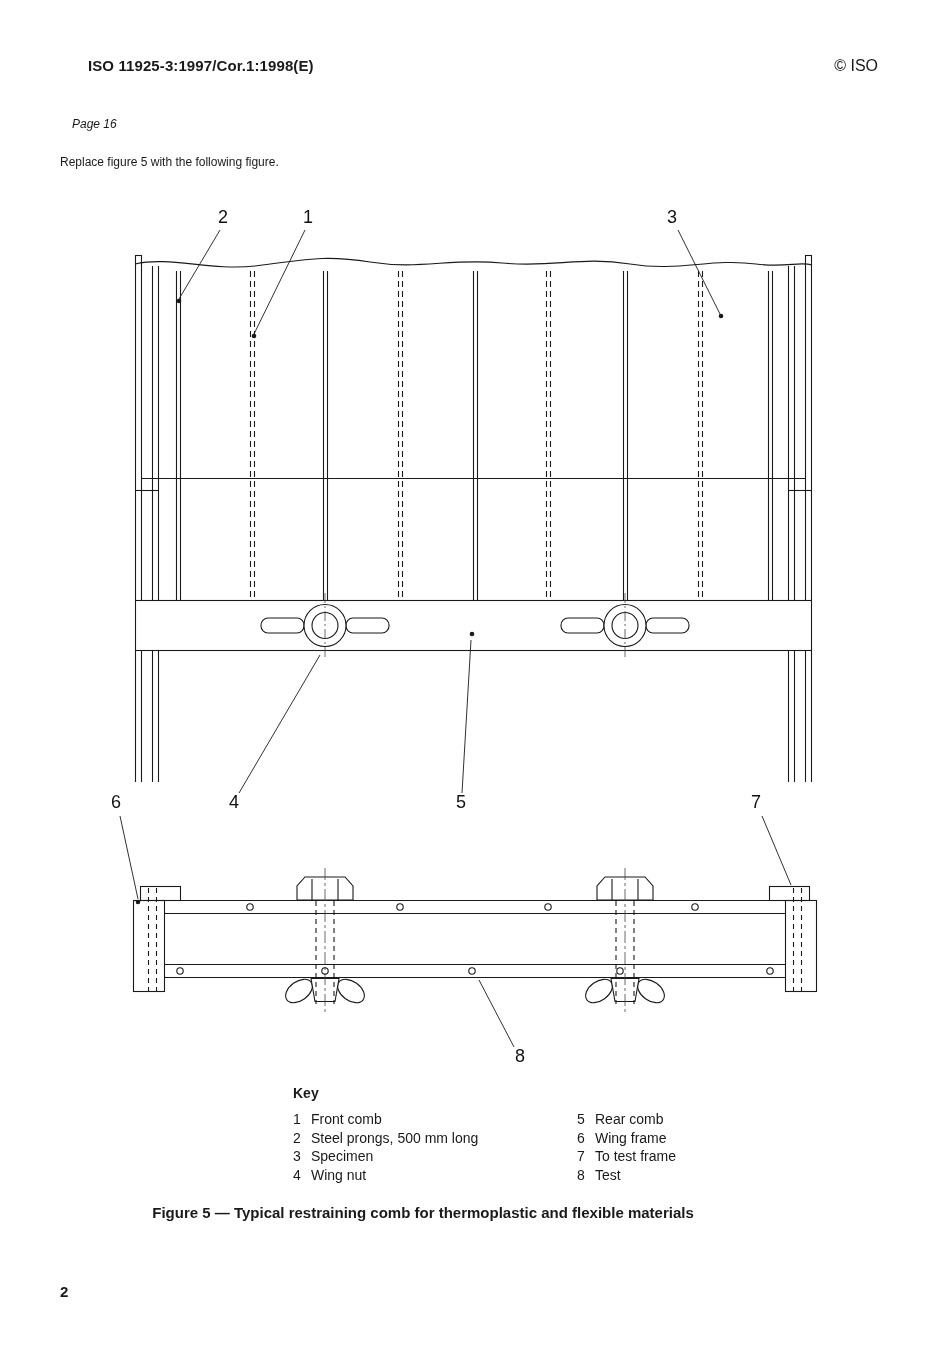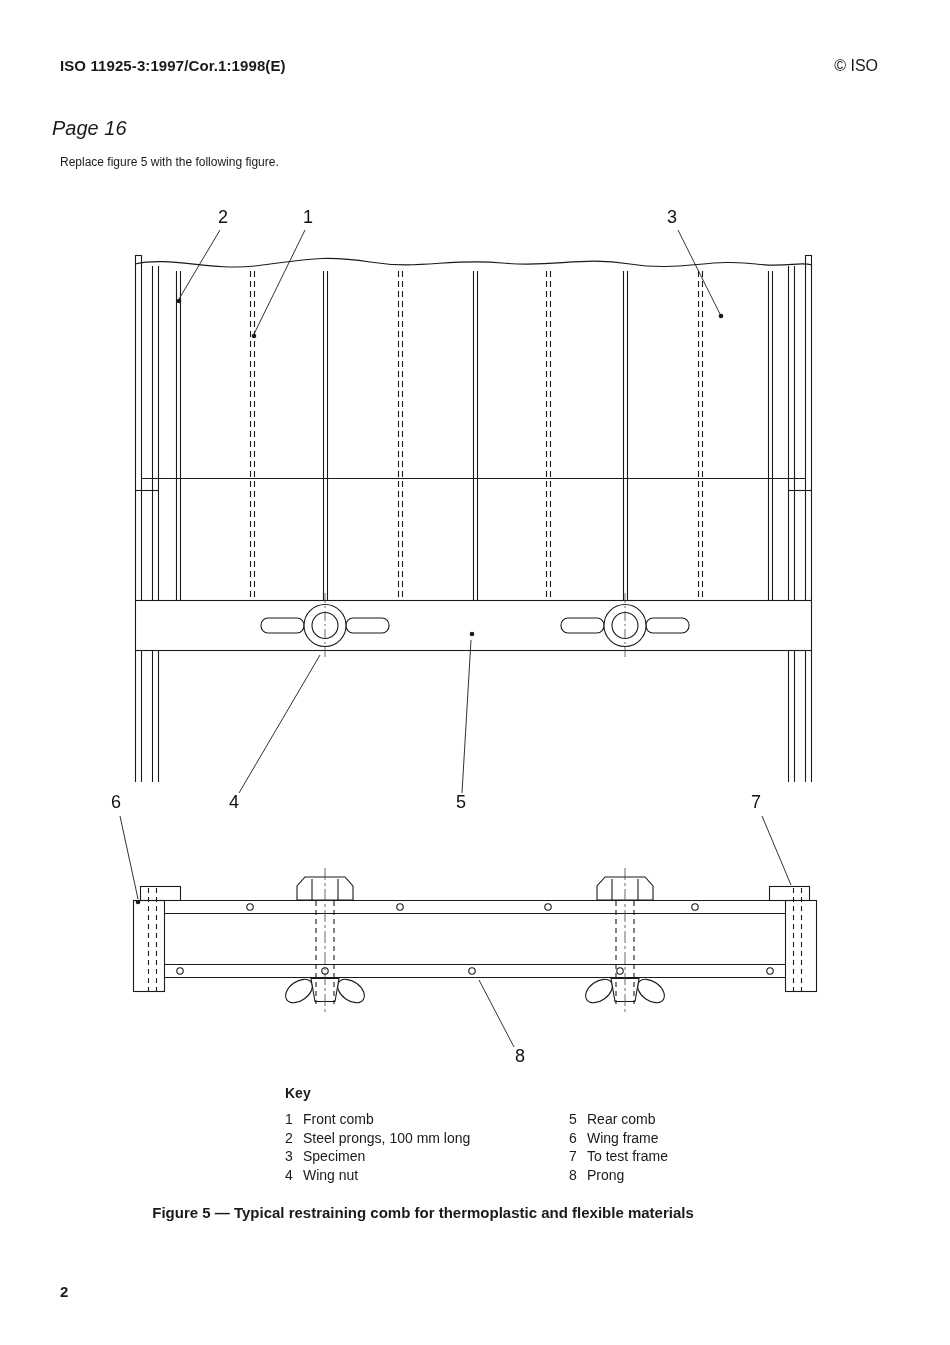--- a/index.html
+++ b/index.html
@@ -8,32 +8,32 @@
     position: relative;
     background: #ffffff;
     color: #1a1a1a;
     font-family: "Liberation Sans", sans-serif;
     overflow: hidden;
   }
   .hdr {
     position: absolute; left: 60px; right: 72px; top: 57px;
     display: flex; justify-content: space-between; align-items: baseline;
   }
-  .doc-ref { font-weight: bold; font-size: 15px; letter-spacing: 0.1px; }
+  .doc-ref { font-weight: bold; font-size: 15px; letter-spacing: 0.1px; margin-left: 28px; }
   .copyright { font-size: 16px; }
-  .page-ref { position: absolute; left: 52px; top: 117px; font-style: italic; font-size: 20px; }
+  .page-ref { position: absolute; left: 72px; top: 117px; font-style: italic; font-size: 12px; }
   .instruction { position: absolute; left: 60px; top: 155px; font-size: 12px; }
   svg.drawing { position: absolute; left: 0; top: 0; }
   svg text {
     font-family: "Liberation Sans", sans-serif;
     font-size: 18px;
     fill: #111;
     stroke: none;
   }
-  .key { position: absolute; left: 285px; top: 1085px; font-size: 14px; }
+  .key { position: absolute; left: 293px; top: 1085px; font-size: 14px; }
   .key-title { font-weight: bold; font-size: 14px; margin-bottom: 11px; }
   .key-grid {
     display: grid;
     grid-template-columns: 18px 266px 18px auto;
     row-gap: 4px;
     line-height: 14.5px;
     white-space: nowrap;
   }
   .caption {
     position: absolute; left: 0; top: 1204px; width: 846px;
@@ -210,33 +210,33 @@
 
   <div class="key">
     <div class="key-title">Key</div>
     <div class="key-grid">
       <span>1</span>
       <span>Front comb</span>
       <span>5</span>
       <span>Rear comb</span>
 
       <span>2</span>
-      <span>Steel prongs, 100 mm long</span>
+      <span>Steel prongs, 500 mm long</span>
       <span>6</span>
       <span>Wing frame</span>
 
       <span>3</span>
       <span>Specimen</span>
       <span>7</span>
       <span>To test frame</span>
 
       <span>4</span>
       <span>Wing nut</span>
       <span>8</span>
-      <span>Prong</span>
+      <span>Test</span>
     </div>
   </div>
 
   <div class="caption">Figure 5 — Typical restraining comb for thermoplastic and flexible materials</div>
 
   <div class="pageno">2</div>
 
 </div>
 
 </body></html>

